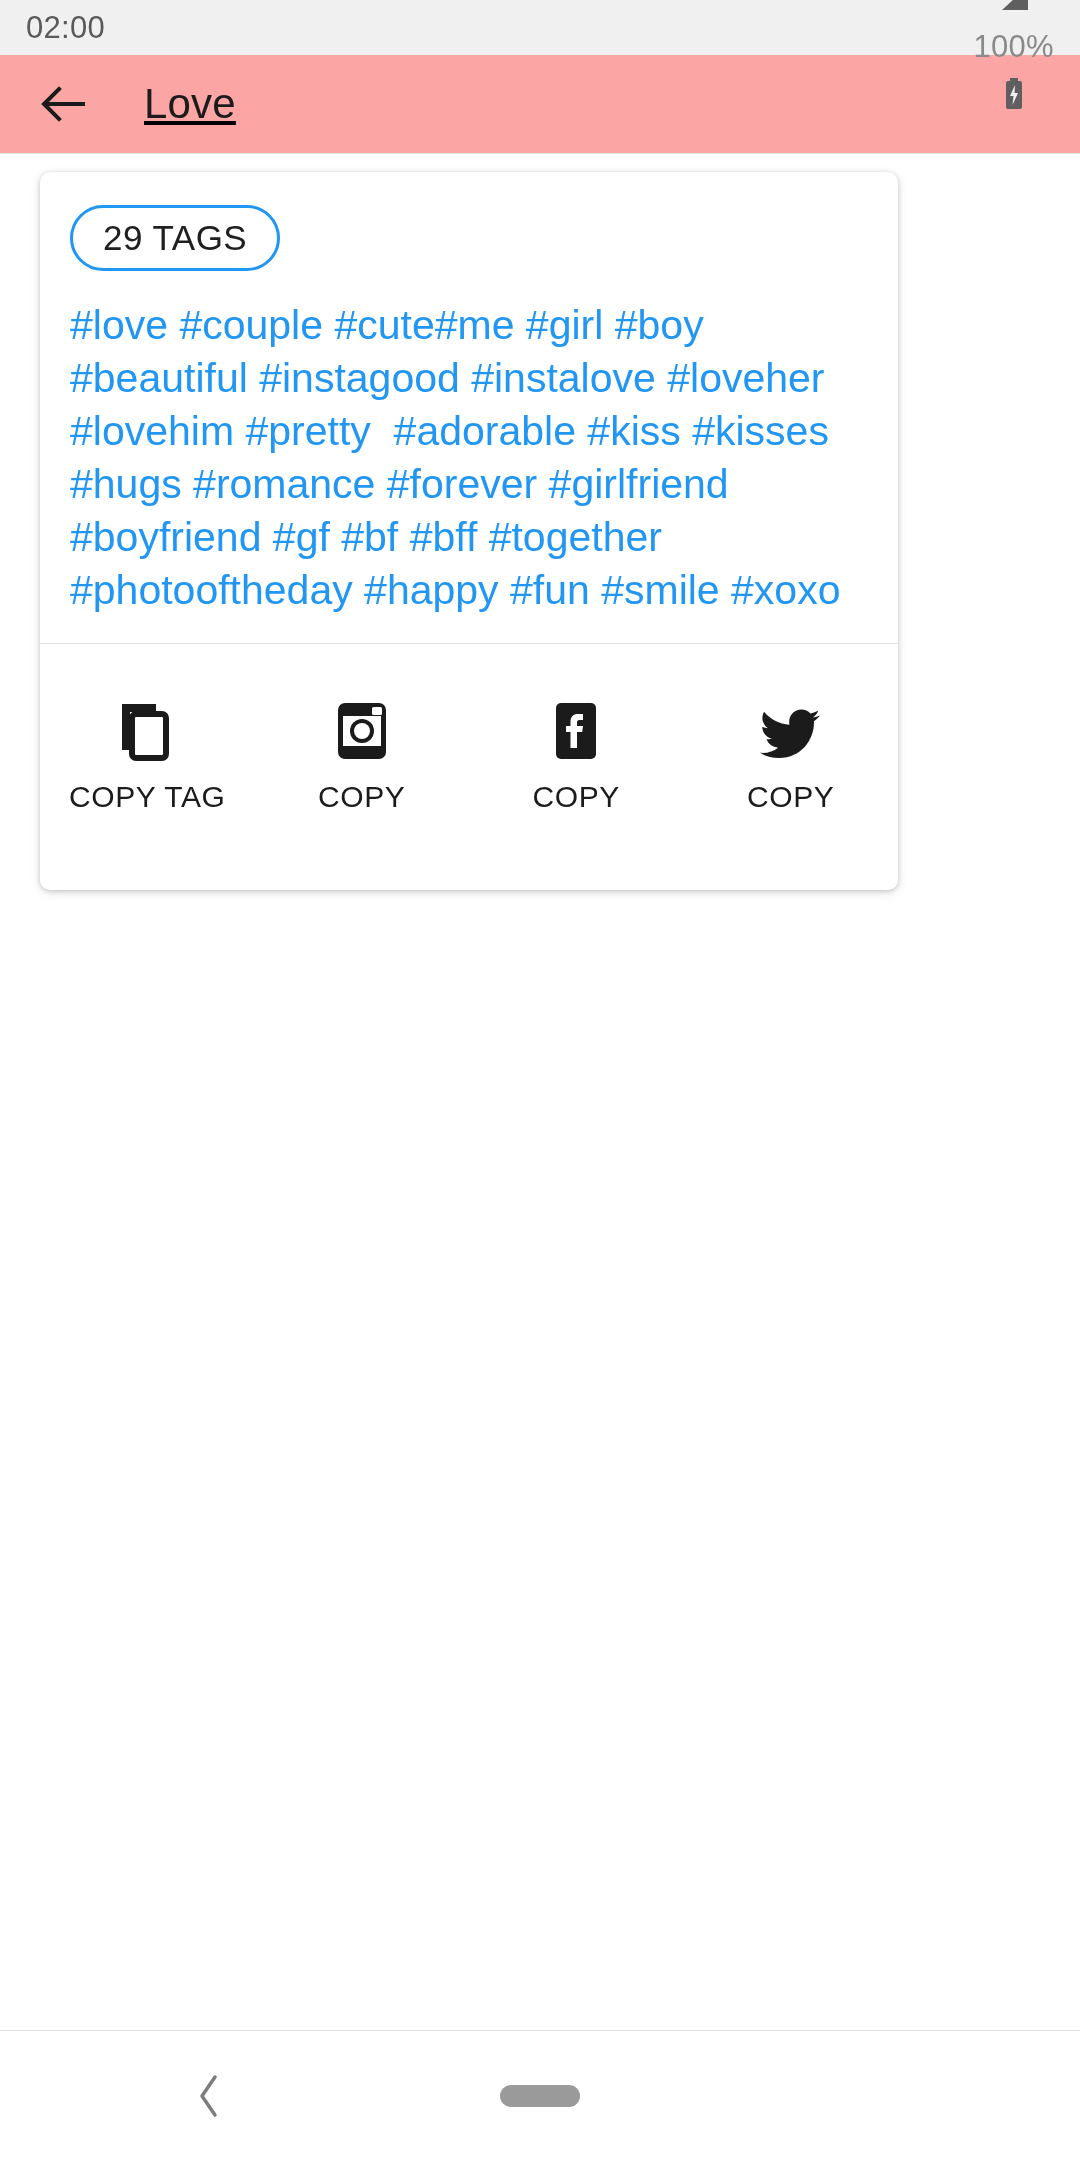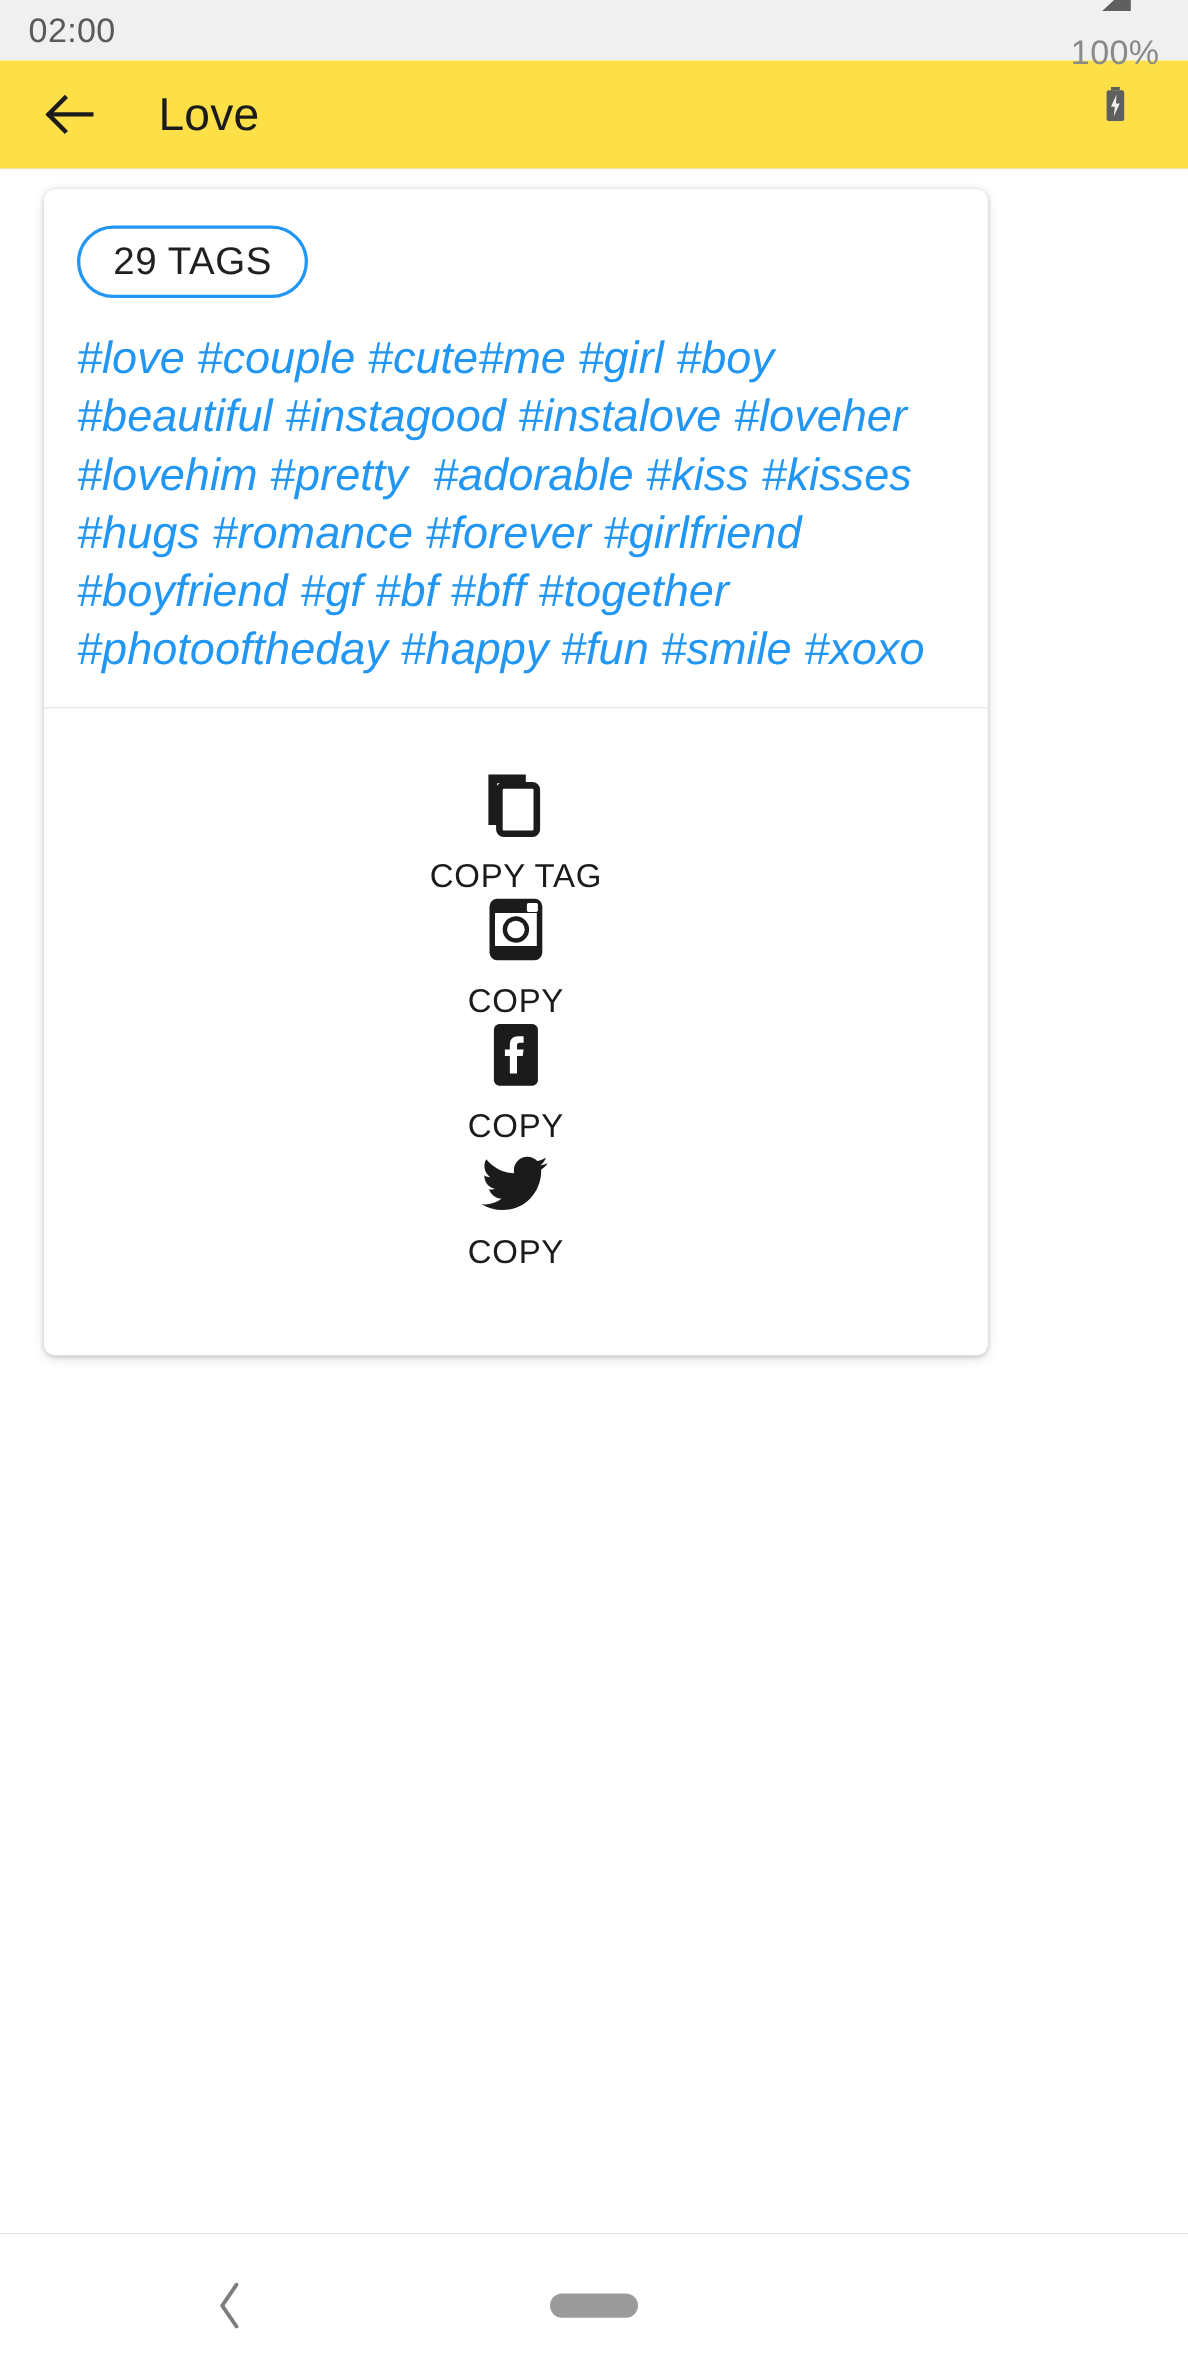--- a/index.html
+++ b/index.html
@@ -15,24 +15,25 @@
     height:55px; background:#f0f0f0;
     display:flex; align-items:center; justify-content:space-between;
     padding:0 26px;
   }
   .status-clock{ font-size:31px; color:#5a5a5a; letter-spacing:.3px; }
   .status-right{ display:flex; align-items:center; gap:13px;flex-direction:column; }
   .battery-pct{ font-size:31px; color:#8a8a8a; letter-spacing:.3px; }
 
   
   .app-bar{
-    height:99px; background:#fde047;
+    height:99px; background:#fca5a5;
     display:flex; align-items:center;
     padding-left:36px;
     border-bottom:1px solid #e4e4e4;
+    text-decoration:underline;
   }
   .back-arrow{ width:56px; height:56px; display:flex; align-items:center; justify-content:center; }
   .app-title{
     font-size:42px; color:#1b1b1b; margin-left:52px; letter-spacing:.2px;
   }
 
   
   .content{ position:relative; height:1876px; background:#ffffff; }
 
   
@@ -56,30 +57,28 @@
     background:#ffffff;
   }
 
   .tags-text{
     margin-top:28px;
     font-size:41px;
     line-height:53px;
     color:#2196f3;
     white-space:pre-wrap;
     letter-spacing:0px;
-    font-style:italic;
   }
 
   .card-divider{ height:1px; background:#e0e0e0; }
 
   
   .actions{
     display:flex;
     padding:56px 0 76px 0;
-    flex-direction:column;
   }
   .action{
     flex:1;
     display:flex; flex-direction:column; align-items:center; gap:18px;
   }
   .action-icon{ height:62px; display:flex; align-items:flex-end; justify-content:center; }
   .action-label{ font-size:30px; color:#1b1b1b; letter-spacing:.6px; }
 
   
   .nav-bar{

